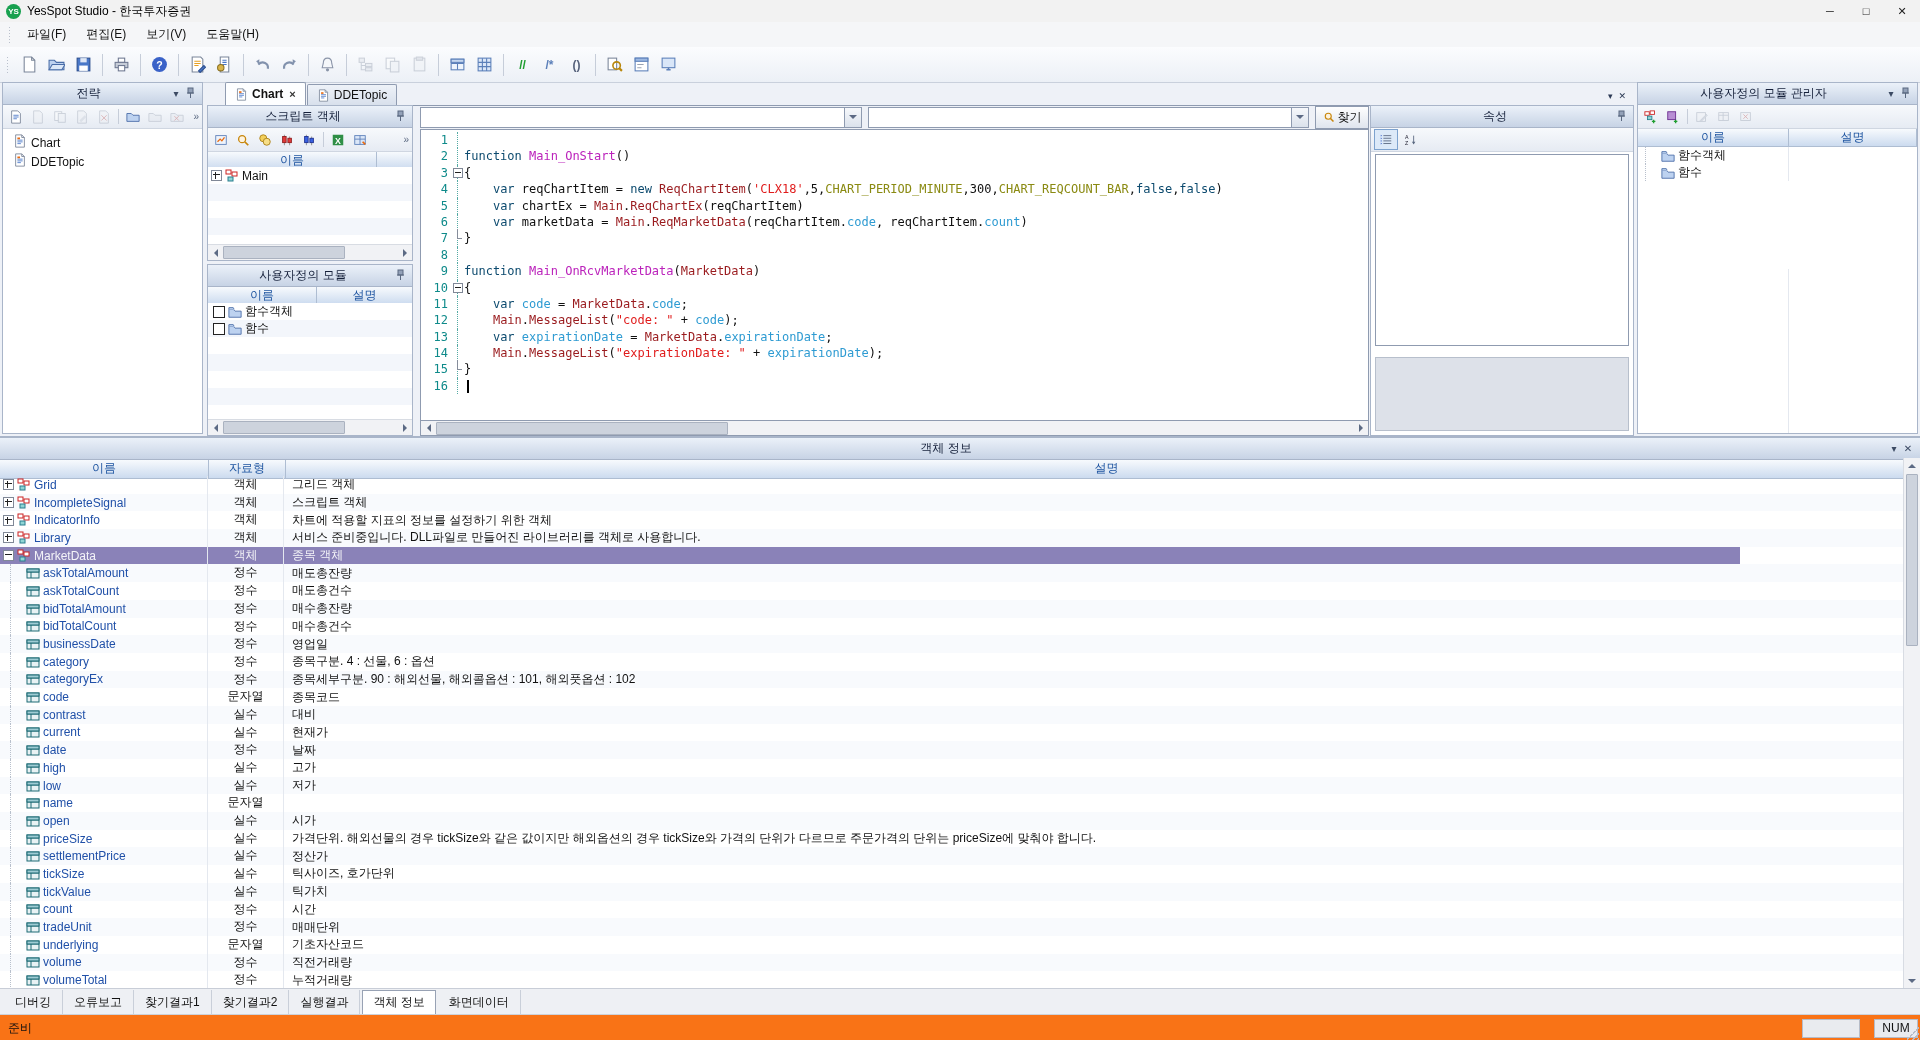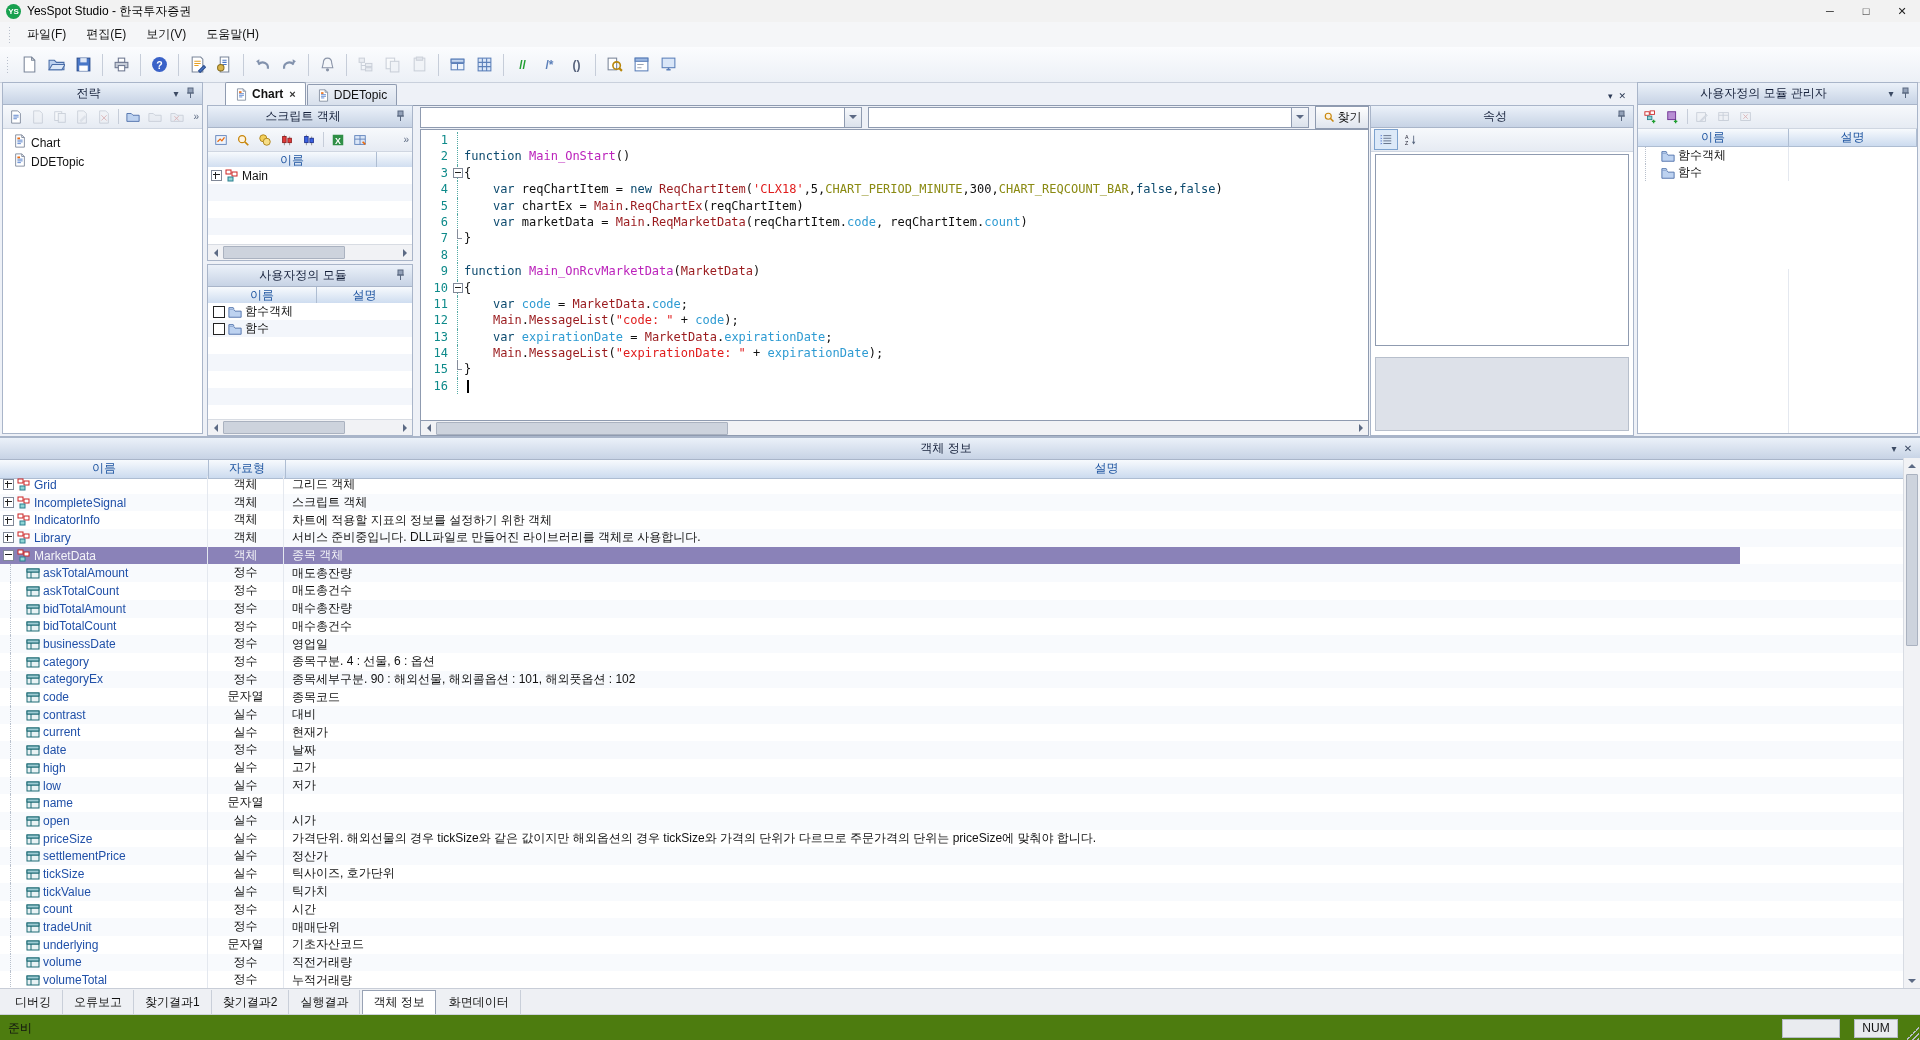--- a/index.html
+++ b/index.html
@@ -157,24 +157,24 @@
   .varr{height:15px;display:flex;align-items:center;justify-content:center;}
   .vthumb{position:absolute;top:16px;left:2px;right:2px;height:170px;background:#cdd3dd;
           border:1px solid #aab2c0;border-radius:1px;}
   .varr.bottom{position:absolute;bottom:0;left:0;right:0;}
 
   
   .btabs{position:absolute;top:988px;left:0;right:0;height:26px;background:#eef0f4;border-top:1px solid #c8cdd7;
          display:flex;align-items:center;padding-left:4px;}
   .btab{padding:4px 11px;border-right:1px solid #c9cfd9;color:#111;}
   .btab.active{background:#fff;border:1px solid #98a2b4;padding:3px 10px;margin:0 2px;}
-  .statusbar{position:absolute;top:1014px;left:0;right:0;height:26px;background:#4d7c0f;border-top:1px solid #cdd2da;
+  .statusbar{position:absolute;top:1014px;left:0;right:0;height:26px;background:#f97316;border-top:1px solid #cdd2da;
              display:flex;align-items:center;}
   .sready{padding-left:8px;}
-  .sboxes{margin-left:auto;display:flex;gap:14px;align-items:center;padding-right:22px;}
+  .sboxes{margin-left:auto;display:flex;gap:14px;align-items:center;padding-right:2px;}
   .sbox{height:17px;border:1px solid #b6bcc8;background:#e9ebef;line-height:17px;text-align:center;}
   .sbox.b1{width:56px;} .sbox.b2{width:42px;}
   .gripper{position:absolute;right:1px;bottom:1px;width:13px;height:13px;
      background:
        linear-gradient(135deg,transparent 50%,#b6bcc8 50%,#b6bcc8 57%,transparent 57%,transparent 71%,#b6bcc8 71%,#b6bcc8 78%,transparent 78%,transparent 92%,#b6bcc8 92%);}
 </style>
 </head>
 <body>
 
 <div class="app">

